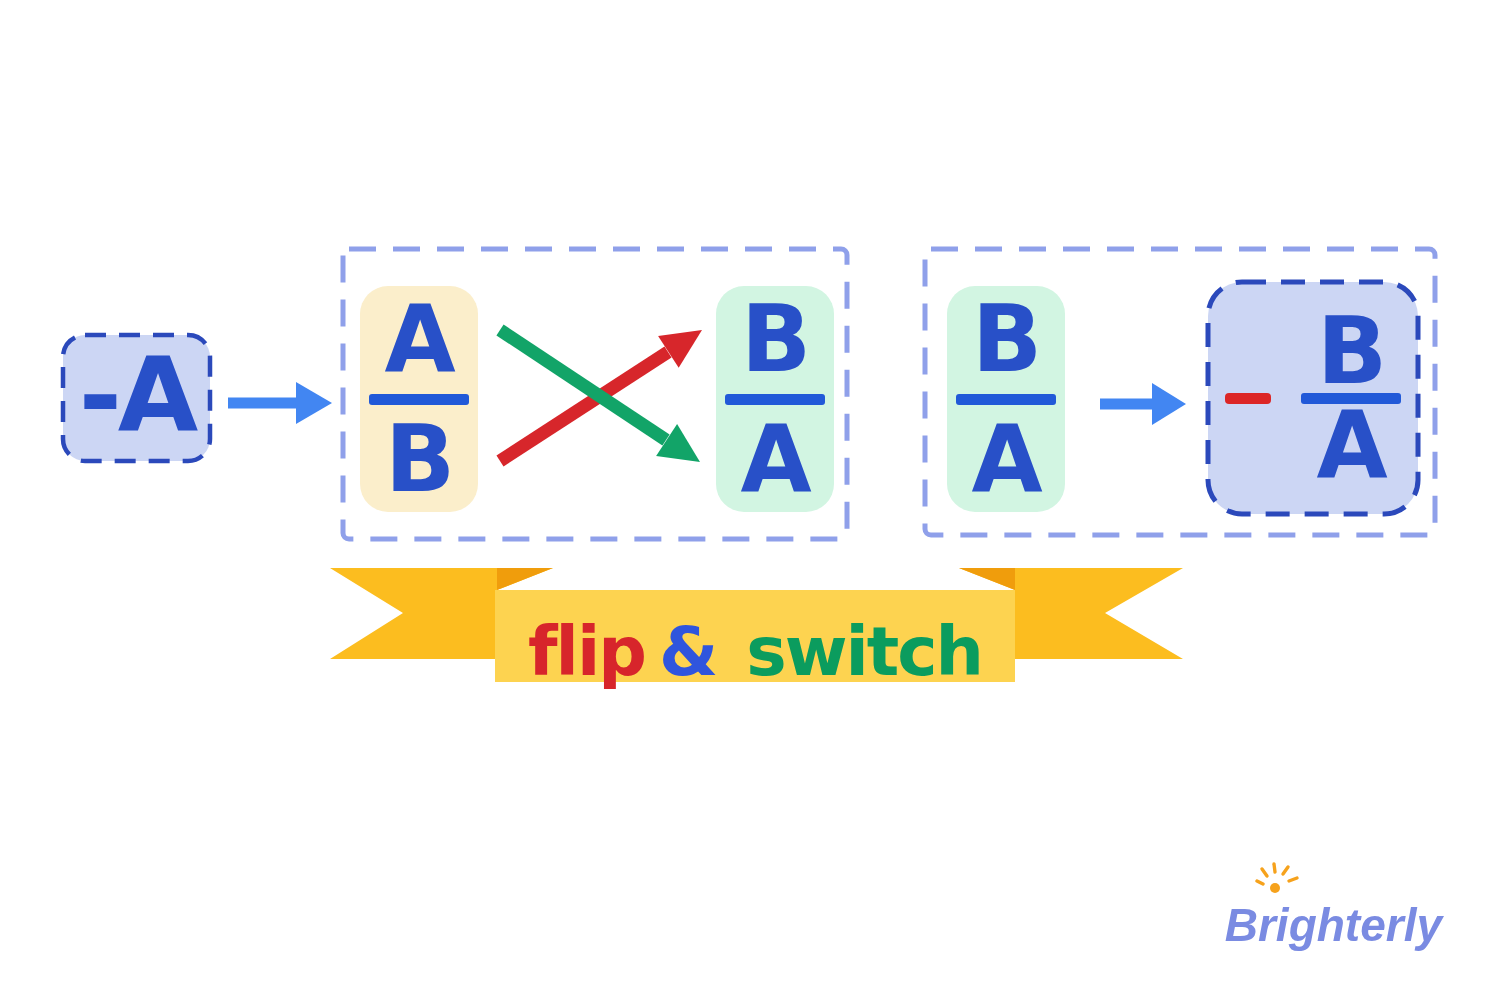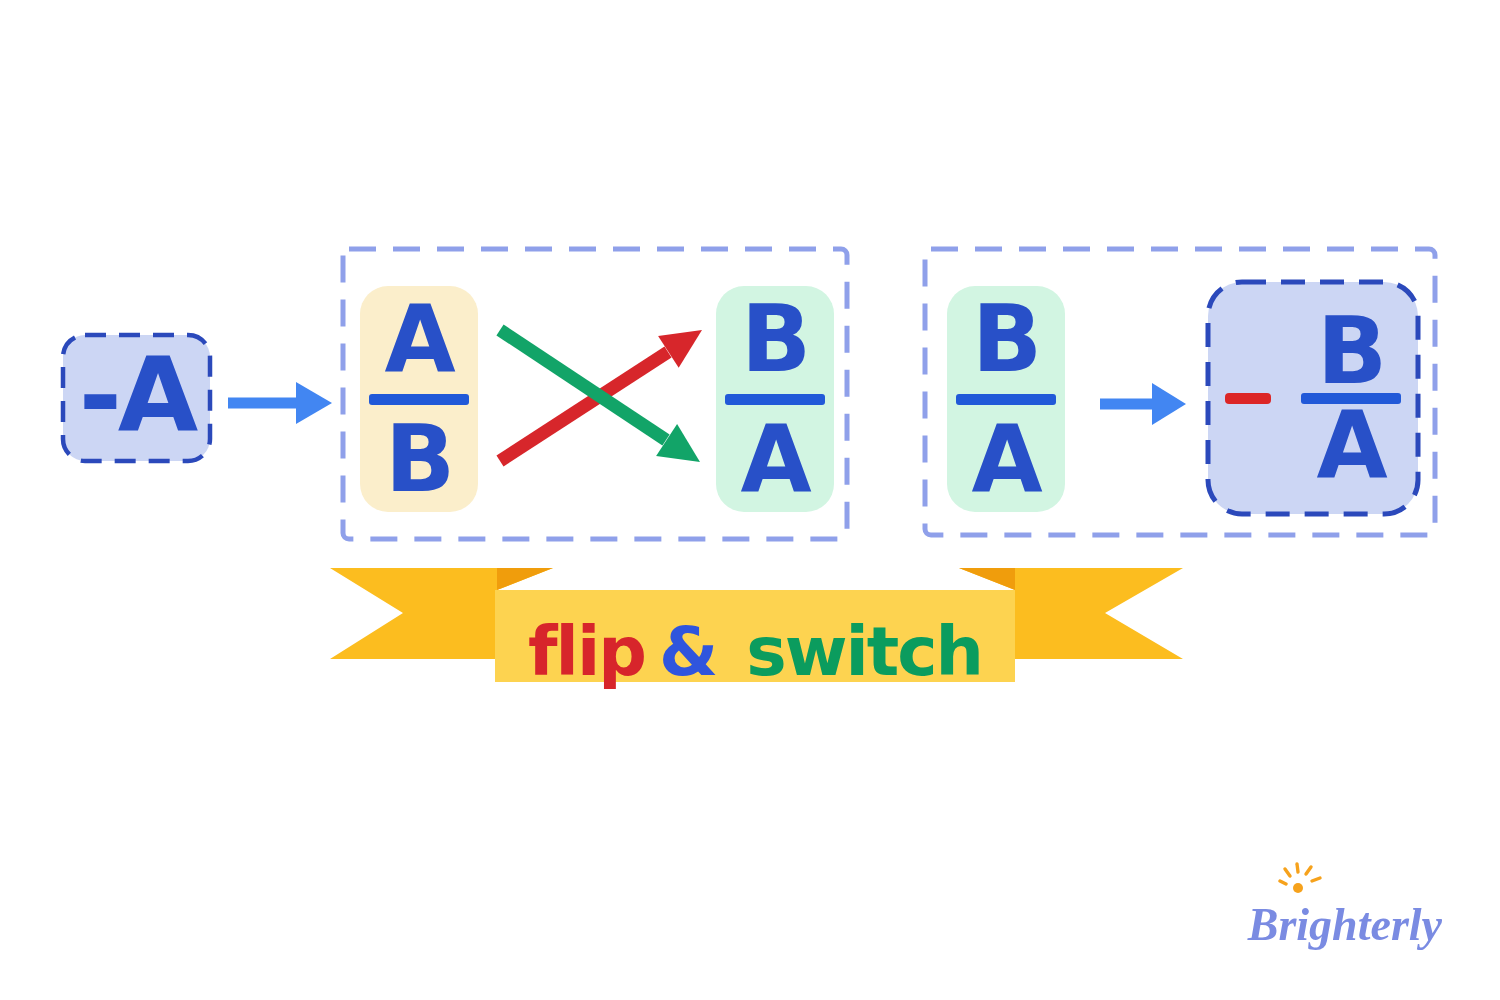--- a/index.html
+++ b/index.html
@@ -34,21 +34,21 @@
     font-size:68px;font-weight:800;letter-spacing:-2px;line-height:1;
     padding-top:4px;box-sizing:border-box;
   }
   .word-flip{color:var(--word-flip-red);}
   .word-amp{color:var(--word-amp-blue);margin:0 30px 0 14px;}
   .word-switch{color:var(--word-switch-green);text-align:right;}
   .logo{
     position:absolute;right:58px;bottom:52px;height:70px;display:flex;align-items:flex-end;
   }
   .logo-text{
-    font-family:Liberation Serif, serif;
+    font-family:Liberation Sans, sans-serif;
     font-style:italic;font-weight:700;font-size:46px;line-height:1;
     color:var(--logo-periwinkle);letter-spacing:0px;
   }
   .logo-sun{position:absolute;left:30px;top:-16px;}
 </style>
 </head>
 <body>
 
 <div class="canvas">
 

